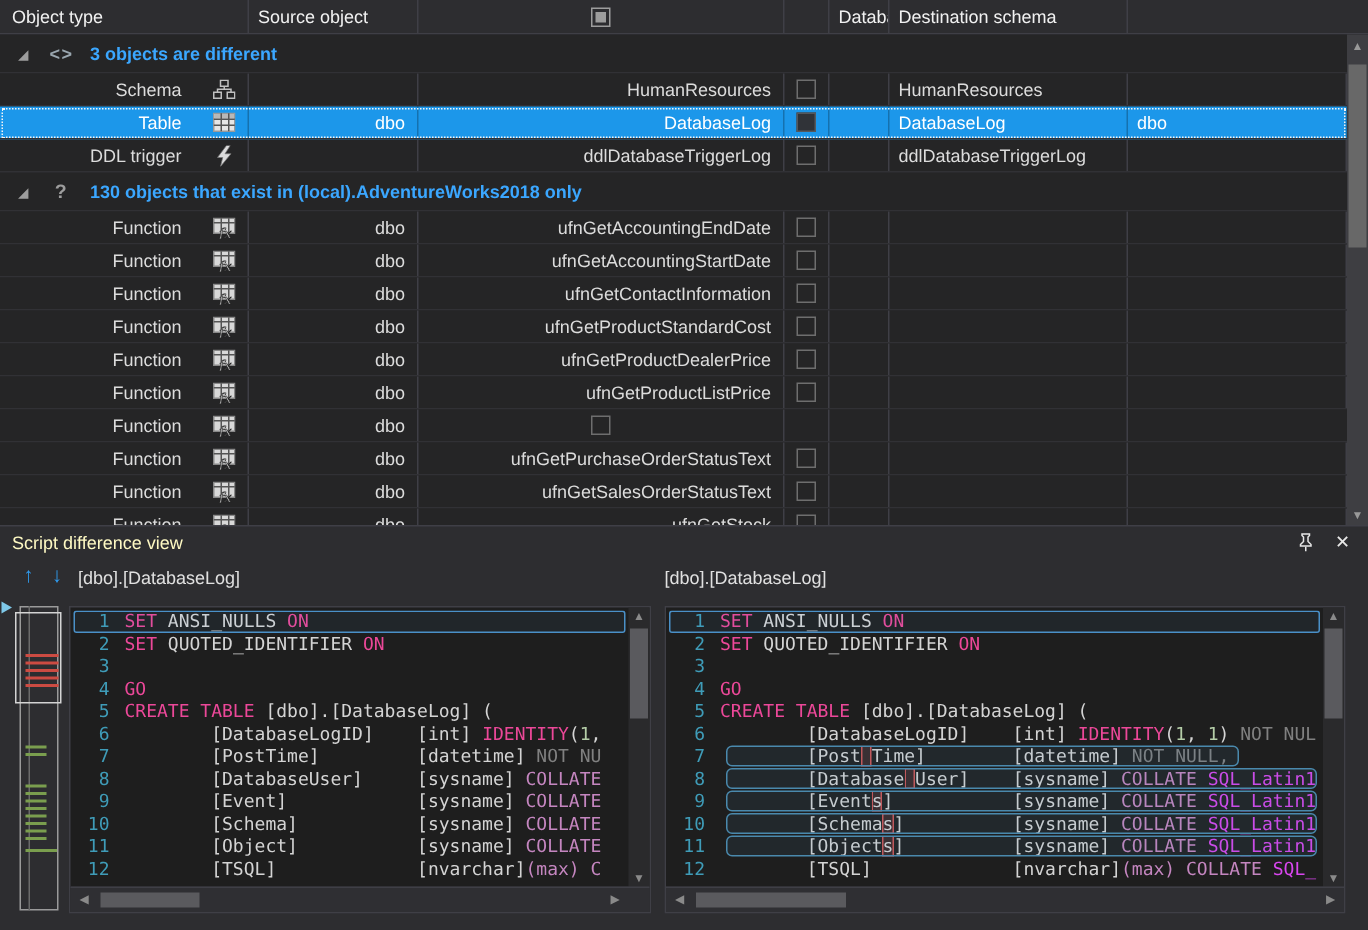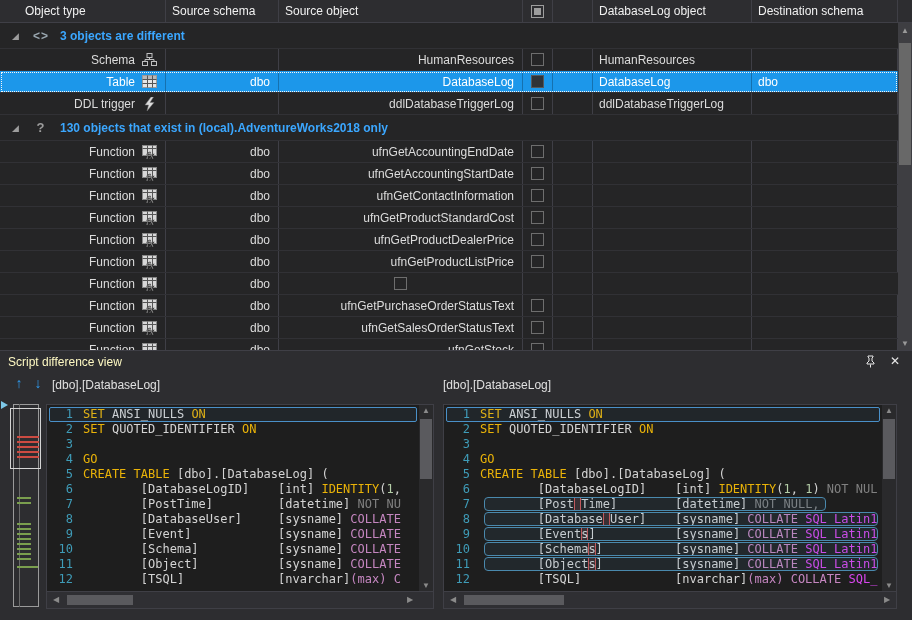--- a/index.html
+++ b/index.html
@@ -3,27 +3,27 @@
 <meta charset="utf-8">
 <style>
   html,body{margin:0;padding:0;background:#1a1a1a;}
   #app{position:relative;width:912px;height:620px;background:#2d2d30;overflow:hidden;
        font-family:"Liberation Sans",sans-serif;font-size:12px;color:#dcdcdc;-webkit-font-smoothing:antialiased;}
   
   #grid{position:absolute;left:0;top:0;width:912px;height:350px;background:#252526;}
   .ghead{display:grid;grid-template-columns:166px 113px 244px 30px 40px 159px 146px 14px;height:22px;
          background:#2d2d30;border-bottom:1px solid #3f3f46;color:#f1f1f1;}
   .ghead .hc{border-right:1px solid #3f3f46;display:flex;align-items:center;padding-left:6px;overflow:hidden;white-space:nowrap;}
-  .ghead .hc:first-child{padding-left:25px;}
+  .ghead .hc:first-child{padding-left:8px;}
   .ghead .hc:last-child{border-right:none;}
   .hc.cbcol{justify-content:center;padding-left:0;}
   .grow{display:grid;grid-template-columns:166px 113px 244px 30px 40px 159px 146px;width:898px;height:21px;
         border-bottom:1px solid #313135;background:#252526;position:relative;}
   .grow .c{border-right:1px solid #3f3f46;display:flex;align-items:center;overflow:hidden;white-space:nowrap;}
-  .c.r{justify-content:flex-end;padding-right:8px;gap:6px;text-align:right;}
+  .c.r{justify-content:flex-end;padding-right:8px;gap:20px;text-align:right;}
   .c.l{justify-content:flex-start;padding-left:6px;}
   .c.ctr{justify-content:center;padding-right:0;}
   .grow.sel{background:#1c97ea;color:#fff;outline:1px dotted #f5f5f5;outline-offset:-2px;z-index:2;}
   .grow.sel .c{border-right-color:rgba(0,0,0,0.25);}
   .grouprow{display:flex;align-items:center;height:25px;border-bottom:1px solid #313135;background:#252526;gap:10px;padding-left:12px;}
   .grouprow .tri{color:#9d9d9d;font-size:9px;width:10px;}
   .grouprow .gicon{color:#9aa7b0;font-weight:bold;font-size:12px;width:18px;text-align:center;letter-spacing:1px;}
   .grouprow .glabel{color:#3ba7ff;font-weight:bold;}
   .cb{width:13px;height:13px;border:1px solid #6e6e6e;background:transparent;display:inline-block;box-sizing:border-box;position:relative;}
   .cb.dark{background:#303338;border-color:#55585c;}
@@ -51,40 +51,39 @@
   
   .editor{position:absolute;top:53px;height:205px;background:#1e1e1e;border:1px solid #3f3f46;box-sizing:border-box;}
   #edL{left:46px;width:388px;}
   #edR{left:443px;width:454px;}
   .lines{position:absolute;left:0;top:2px;right:14px;bottom:18px;overflow:hidden;}
   .cline{position:relative;display:flex;height:15px;line-height:15px;font-family:"DejaVu Sans Mono",monospace;font-size:12px;}
   .cline .ln{width:36px;flex:0 0 36px;text-align:right;padding-right:10px;color:#3f9cb8;box-sizing:border-box;}
   .cline pre{margin:0;flex:1;overflow:hidden;font:inherit;white-space:pre;}
   .curbox{position:absolute;left:2px;right:2px;top:0;bottom:0;border:1px solid #4a90c8;border-radius:2px;background:rgba(86,156,214,0.07);pointer-events:none;}
   .diffbox{position:absolute;left:40px;right:4px;top:0;bottom:1px;border:1px solid #4a89ad;border-radius:4px;background:rgba(74,137,173,0.10);pointer-events:none;}
-  .kw{color:#eab308}.id{color:#d4d4d4}.gray{color:#808080}.mag{color:#c586c0}.num{color:#b5cea8}.lblue{color:#d946ef}
+  .kw{color:#ec4899}.id{color:#d4d4d4}.gray{color:#808080}.mag{color:#c586c0}.num{color:#b5cea8}.lblue{color:#d946ef}
   .ins{color:#d4d4d4;box-shadow:inset 0 0 0 1px #cd5454;background:rgba(205,84,84,0.15);}
   
   .vsb{position:absolute;right:0;top:0;width:14px;bottom:16px;background:#2a2a2c;}
   .vsb .arr{position:absolute;left:0;width:14px;height:12px;color:#8a8a8a;font-size:8px;text-align:center;line-height:12px;}
   .vsb .thumb{position:absolute;left:1px;width:12px;background:#5a5a5e;}
   .hsb{position:absolute;left:0;right:0;bottom:0;height:16px;background:#2f2f33;border-top:1px solid #3f3f46;}
   .hsb .arr{position:absolute;top:1px;width:14px;height:14px;color:#8a8a8a;font-size:8px;text-align:center;line-height:14px;}
   .hsb .thumb{position:absolute;top:3px;height:10px;background:#5a5a5e;}
   svg{display:block;}
 </style>
 </head>
 <body>
 
 <div id="app">
 
   <div id="grid">
     <div class="ghead" id="ghead">
         <div class="hc">Object type</div>
-        <div class="hc">Source schema</div>
         <div class="hc">Source object</div>
         <div class="hc cbcol">
           <span class="cb hdr indet"></span>
         </div>
         <div class="hc"></div>
         <div class="hc">DatabaseLog object</div>
         <div class="hc">Destination schema</div>
         <div class="hc"></div>
       </div>
     <div id="gbody">

